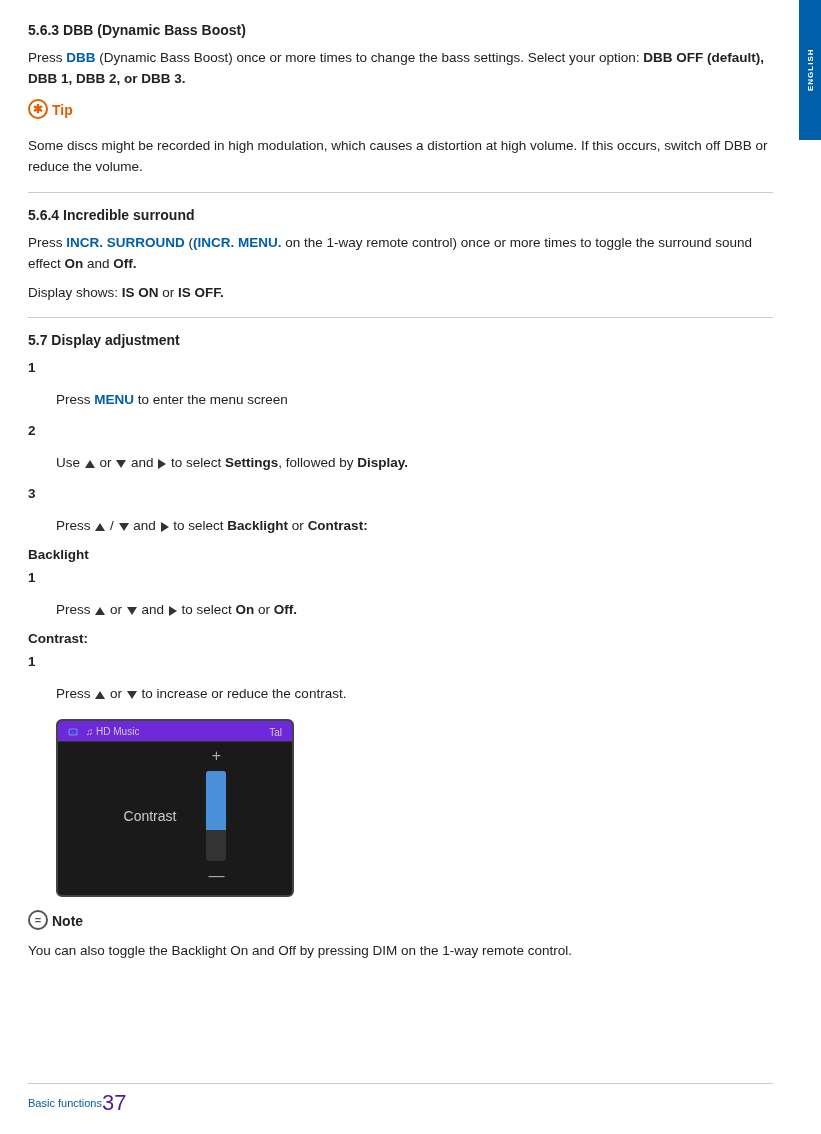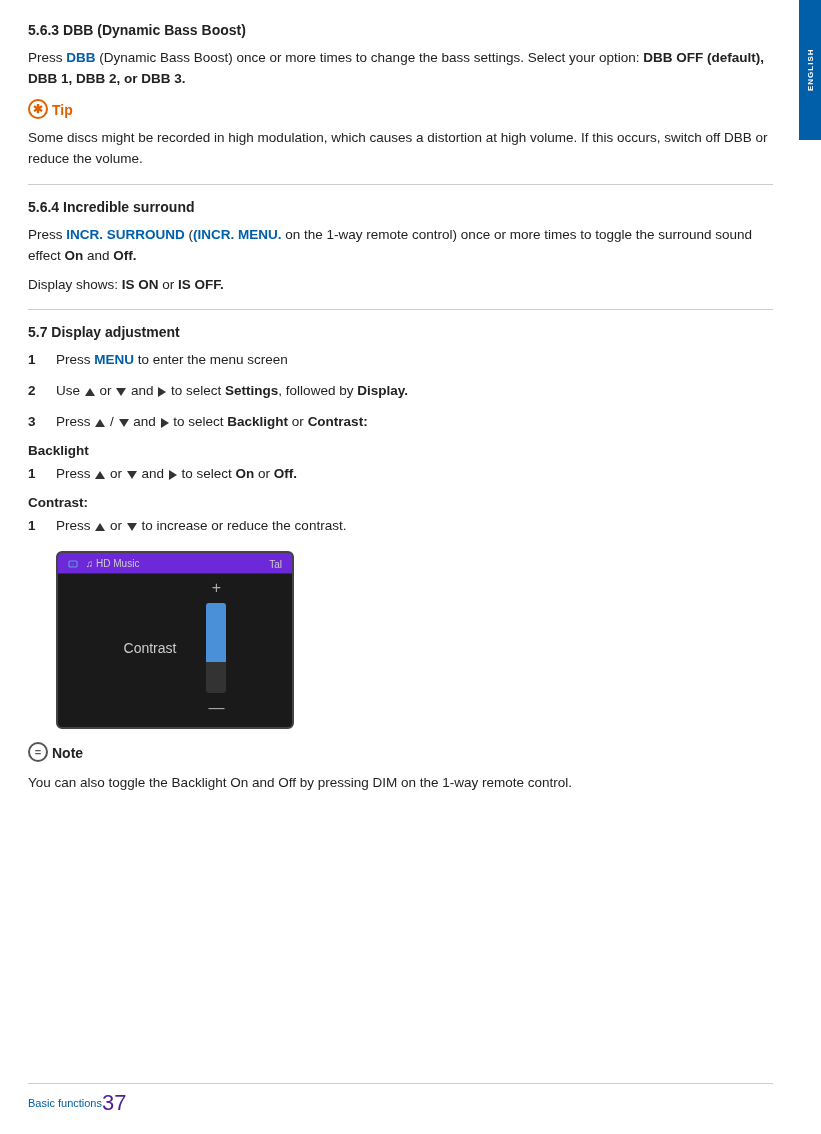--- a/index.html
+++ b/index.html
@@ -141,20 +141,21 @@
     }
 
     .list-num {
       font-weight: bold;
       min-width: 28px;
       font-size: 13.5px;
     }
 
     .list-content {
       flex: 1;
+      margin-top: 32px;
     }
 
     .sub-section-title {
       font-weight: bold;
       margin: 10px 0 4px 0;
       font-size: 13.5px;
     }
 
     
     .ctrl-icon {
@@ -310,21 +311,21 @@
   <div class="section">
     <h2>5.6.3    DBB (Dynamic Bass Boost)</h2>
     <p>
       <span>Press </span><span class="highlight-blue">DBB</span><span> (Dynamic Bass Boost) once or more times to change the bass settings. Select your option: </span><span class="bold">DBB OFF (default), DBB 1, DBB 2, or DBB 3.</span>
     </p>
 
     <div class="tip-block">
       <div>
         <span class="tip-icon">✱</span><span class="tip-title highlight-orange">Tip</span>
       </div>
-      <p style="margin-top:8px;">Some discs might be recorded in high modulation, which causes a distortion at high volume. If this occurs, switch off DBB or reduce the volume.</p>
+      <p style="margin-top:16px;">Some discs might be recorded in high modulation, which causes a distortion at high volume. If this occurs, switch off DBB or reduce the volume.</p>
     </div>
   </div>
 
   <hr>
 
   <div class="section">
     <h2>5.6.4    Incredible surround</h2>
     <p>
       Press <span class="highlight-blue bold">INCR. SURROUND</span> (<span class="highlight-blue bold">(INCR. MENU.</span><span> on the 1-way remote control) once or more times to toggle the surround sound effect </span><span class="bold">On</span><span> and </span><span class="bold">Off.</span>
     </p>

